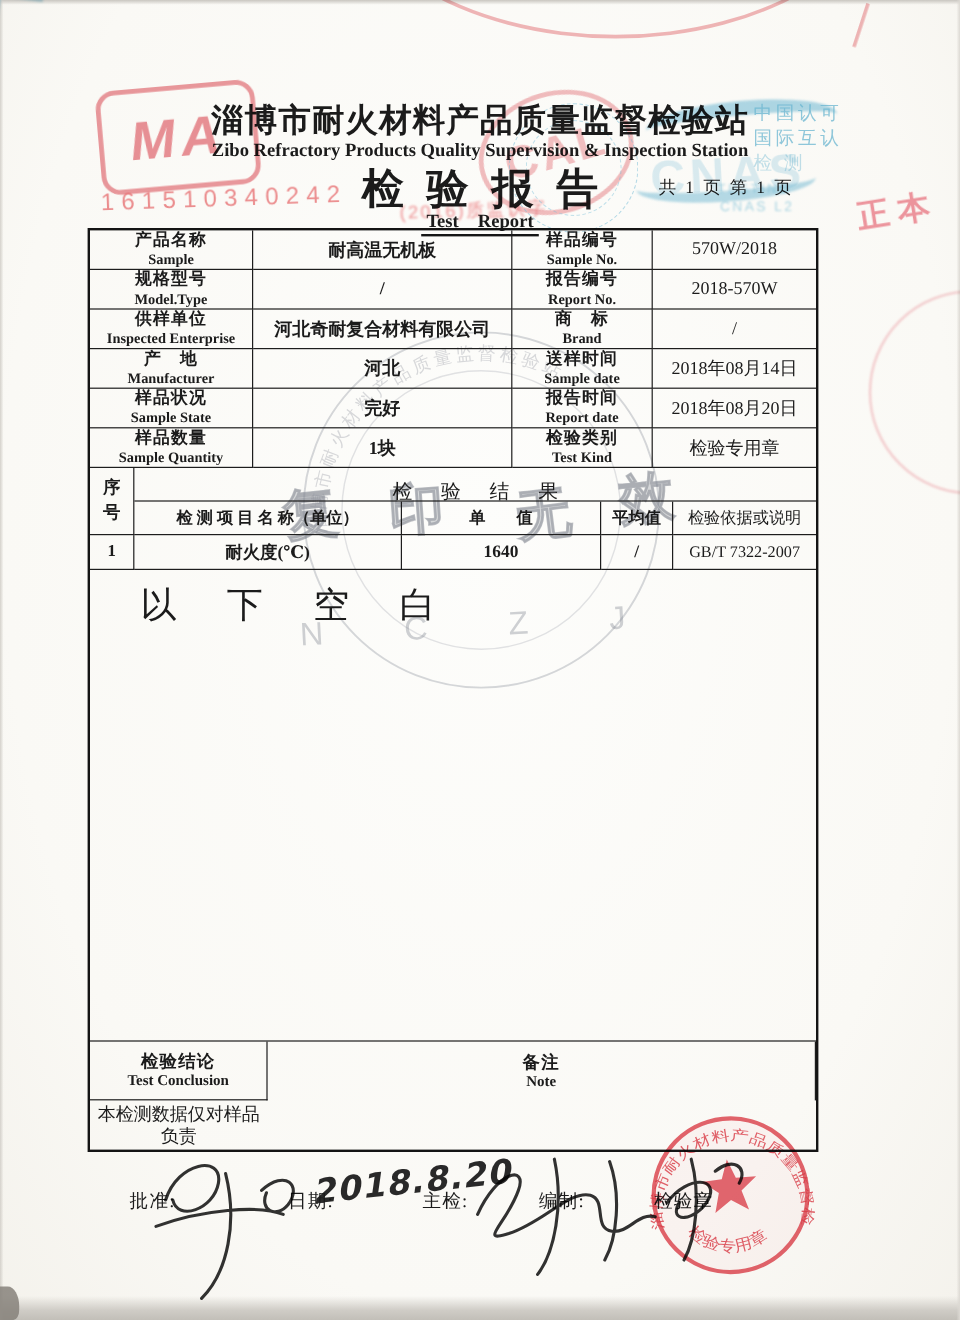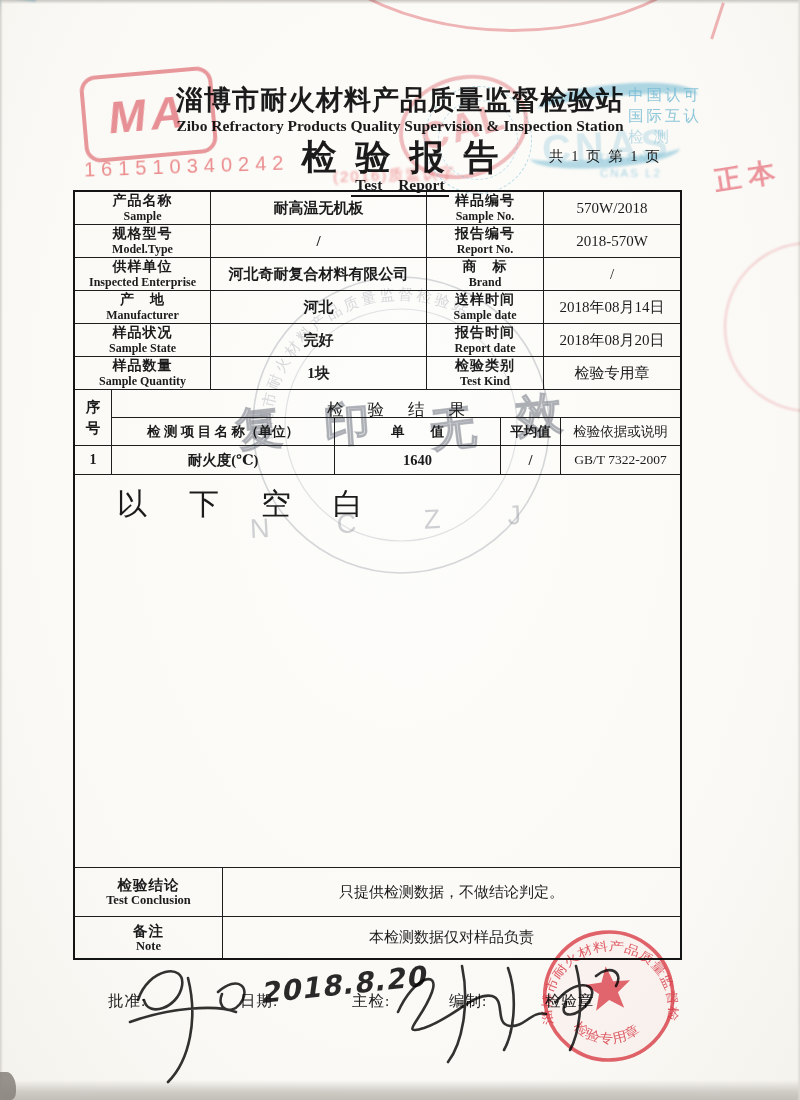--- a/index.html
+++ b/index.html
@@ -240,21 +240,20 @@
         <div class="cell bb" style="grid-row:3; grid-column:5; font-size:13.5px;">GB/T 7322-2007</div>
       </div>
 
       <div class="blank-cell">以下空白</div>
 
       <div class="concl-grid">
         <div class="cell br bb">
           <span class="lab-cn" style="font-size:14.5px;">检验结论</span>
           <span class="lab-en" style="font-size:12.5px;">Test Conclusion</span>
         </div>
-        <div class="cell bb val">只提供检测数据，不做结论判定。</div>
         <div class="cell br">
           <span class="lab-cn" style="font-size:14.5px;">备注</span>
           <span class="lab-en" style="font-size:12.5px;">Note</span>
         </div>
         <div class="cell val">本检测数据仅对样品负责</div>
       </div>
     </div>
 
     <span class="foot-label" style="left:108px; top:991px;">批准:</span>
     <span class="foot-label" style="left:240px; top:991px;">日期:</span>

